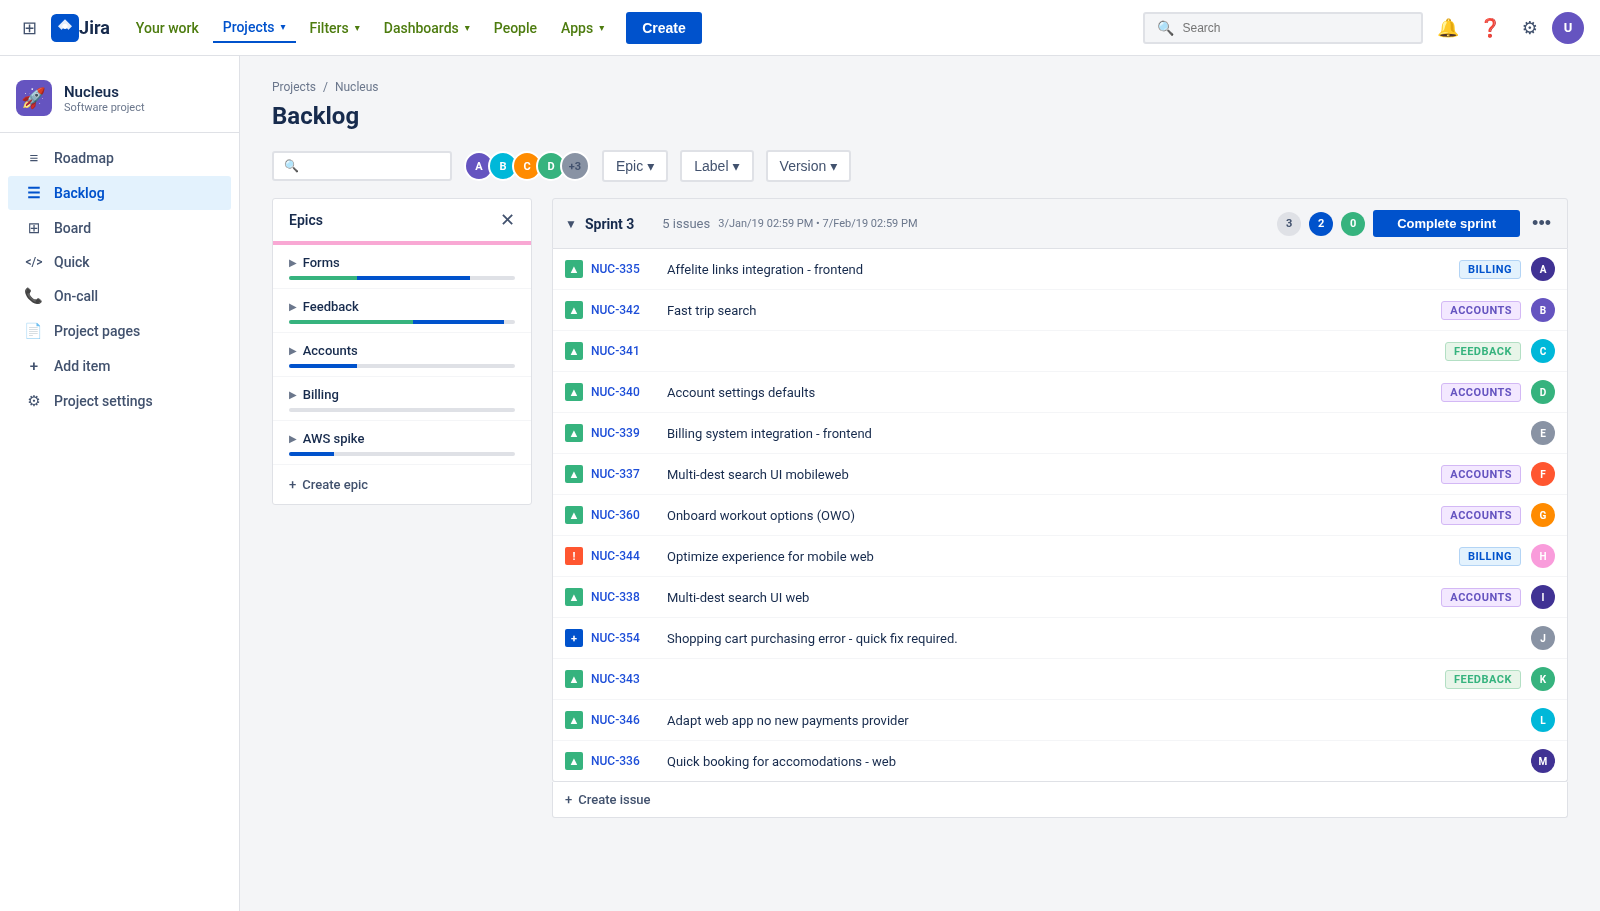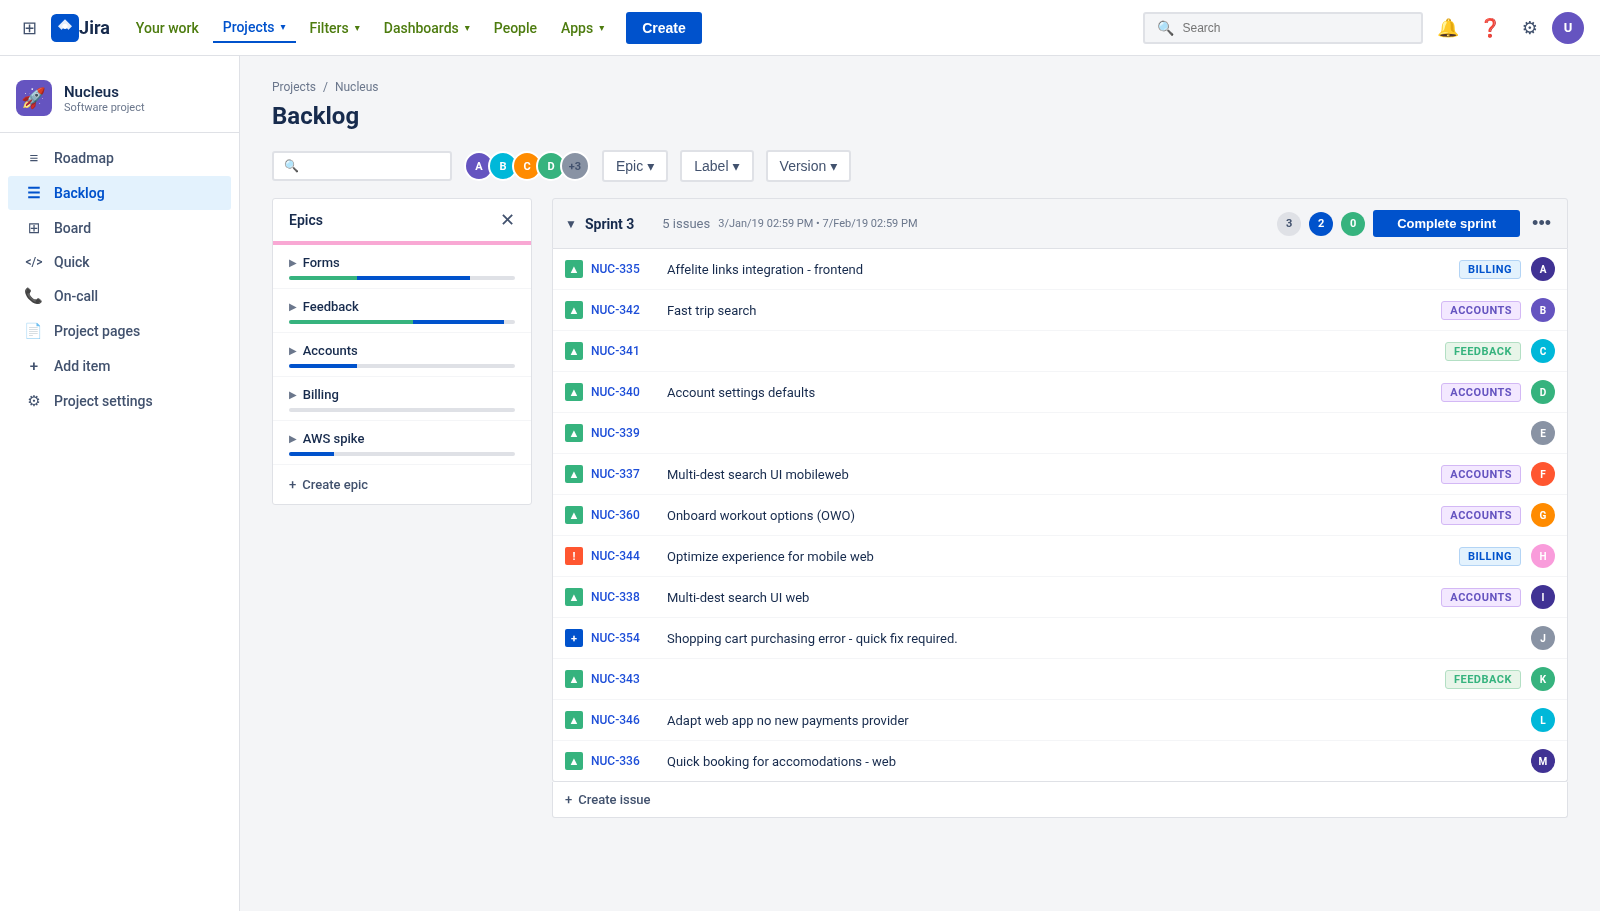--- a/index.html
+++ b/index.html
@@ -419,20 +419,21 @@
             <span class="issue-summary">Account settings defaults</span>
             <div class="issue-right">
               <span class="issue-label label-accounts">ACCOUNTS</span>
               <div class="issue-avatar av-green">D</div>
             </div>
           </div>
 
           <div class="issue-row">
             <div class="issue-icon icon-story">▲</div>
             <span class="issue-key">NUC-339</span>
+            <span class="issue-summary">Billing system integration - frontend</span>
             <div class="issue-right">
               <div class="issue-avatar av-dark">E</div>
             </div>
           </div>
 
           <div class="issue-row">
             <div class="issue-icon icon-story">▲</div>
             <span class="issue-key">NUC-337</span>
             <span class="issue-summary">Multi-dest search UI mobileweb</span>
             <div class="issue-right">

